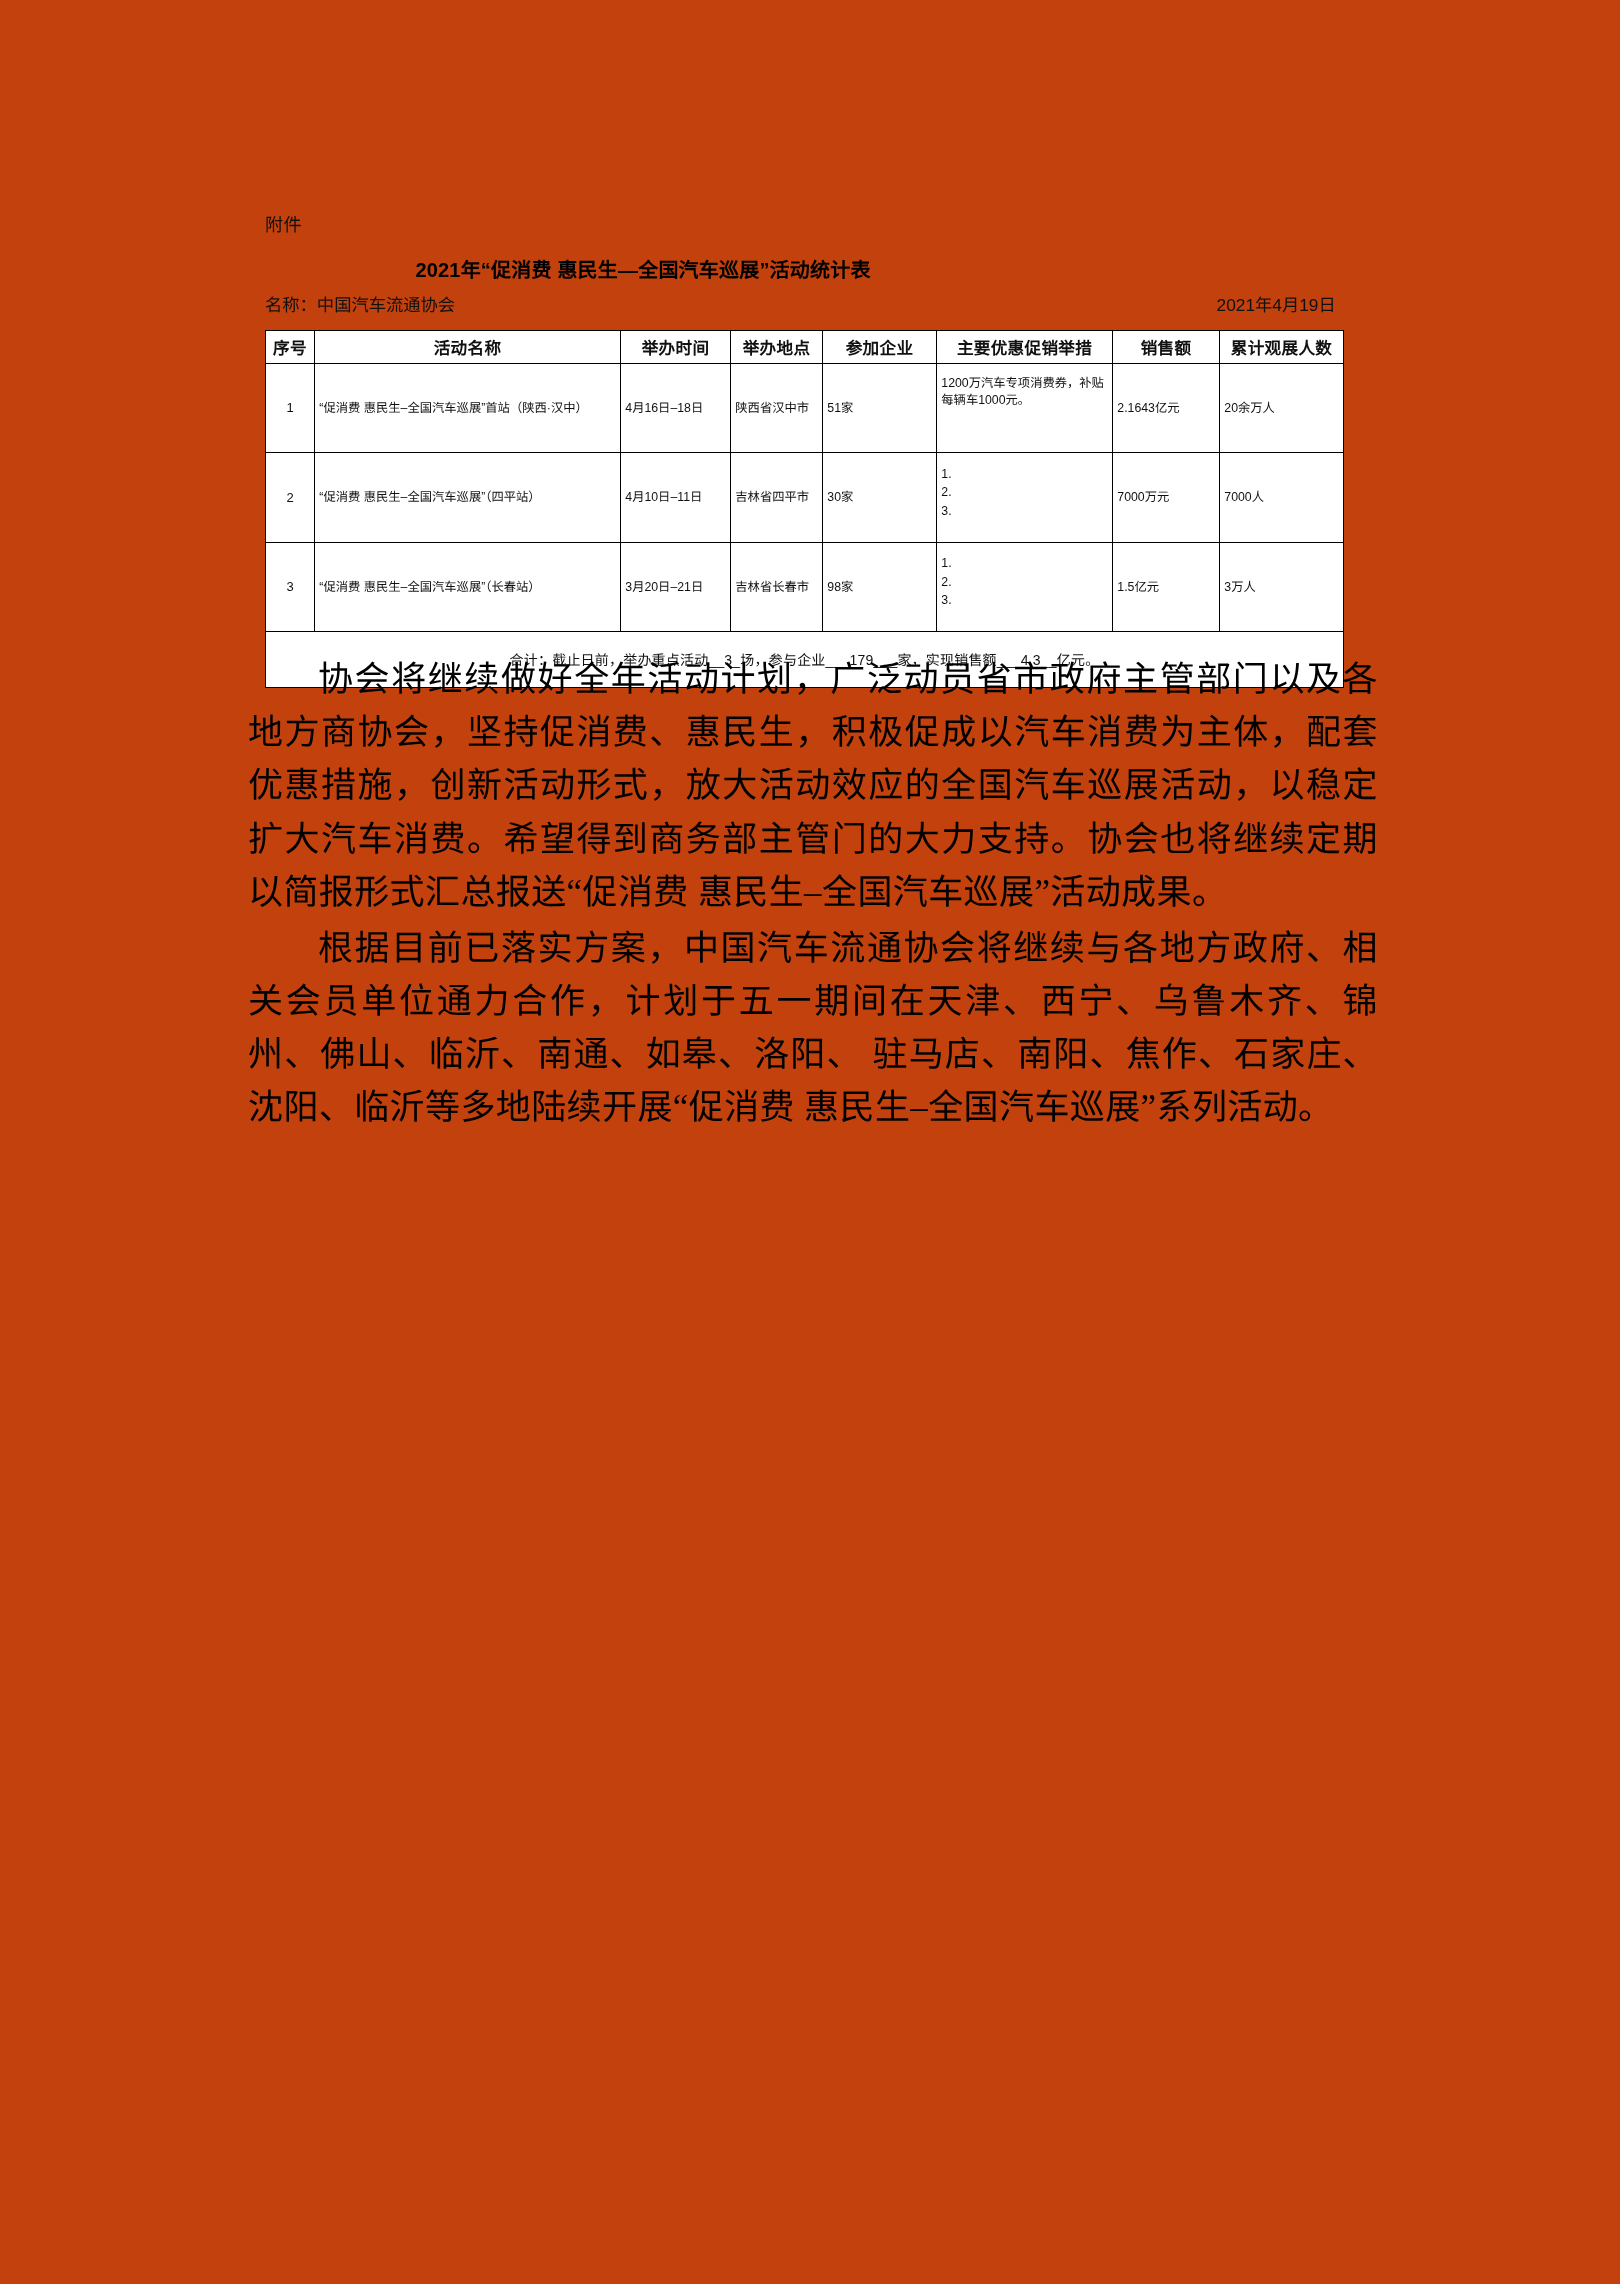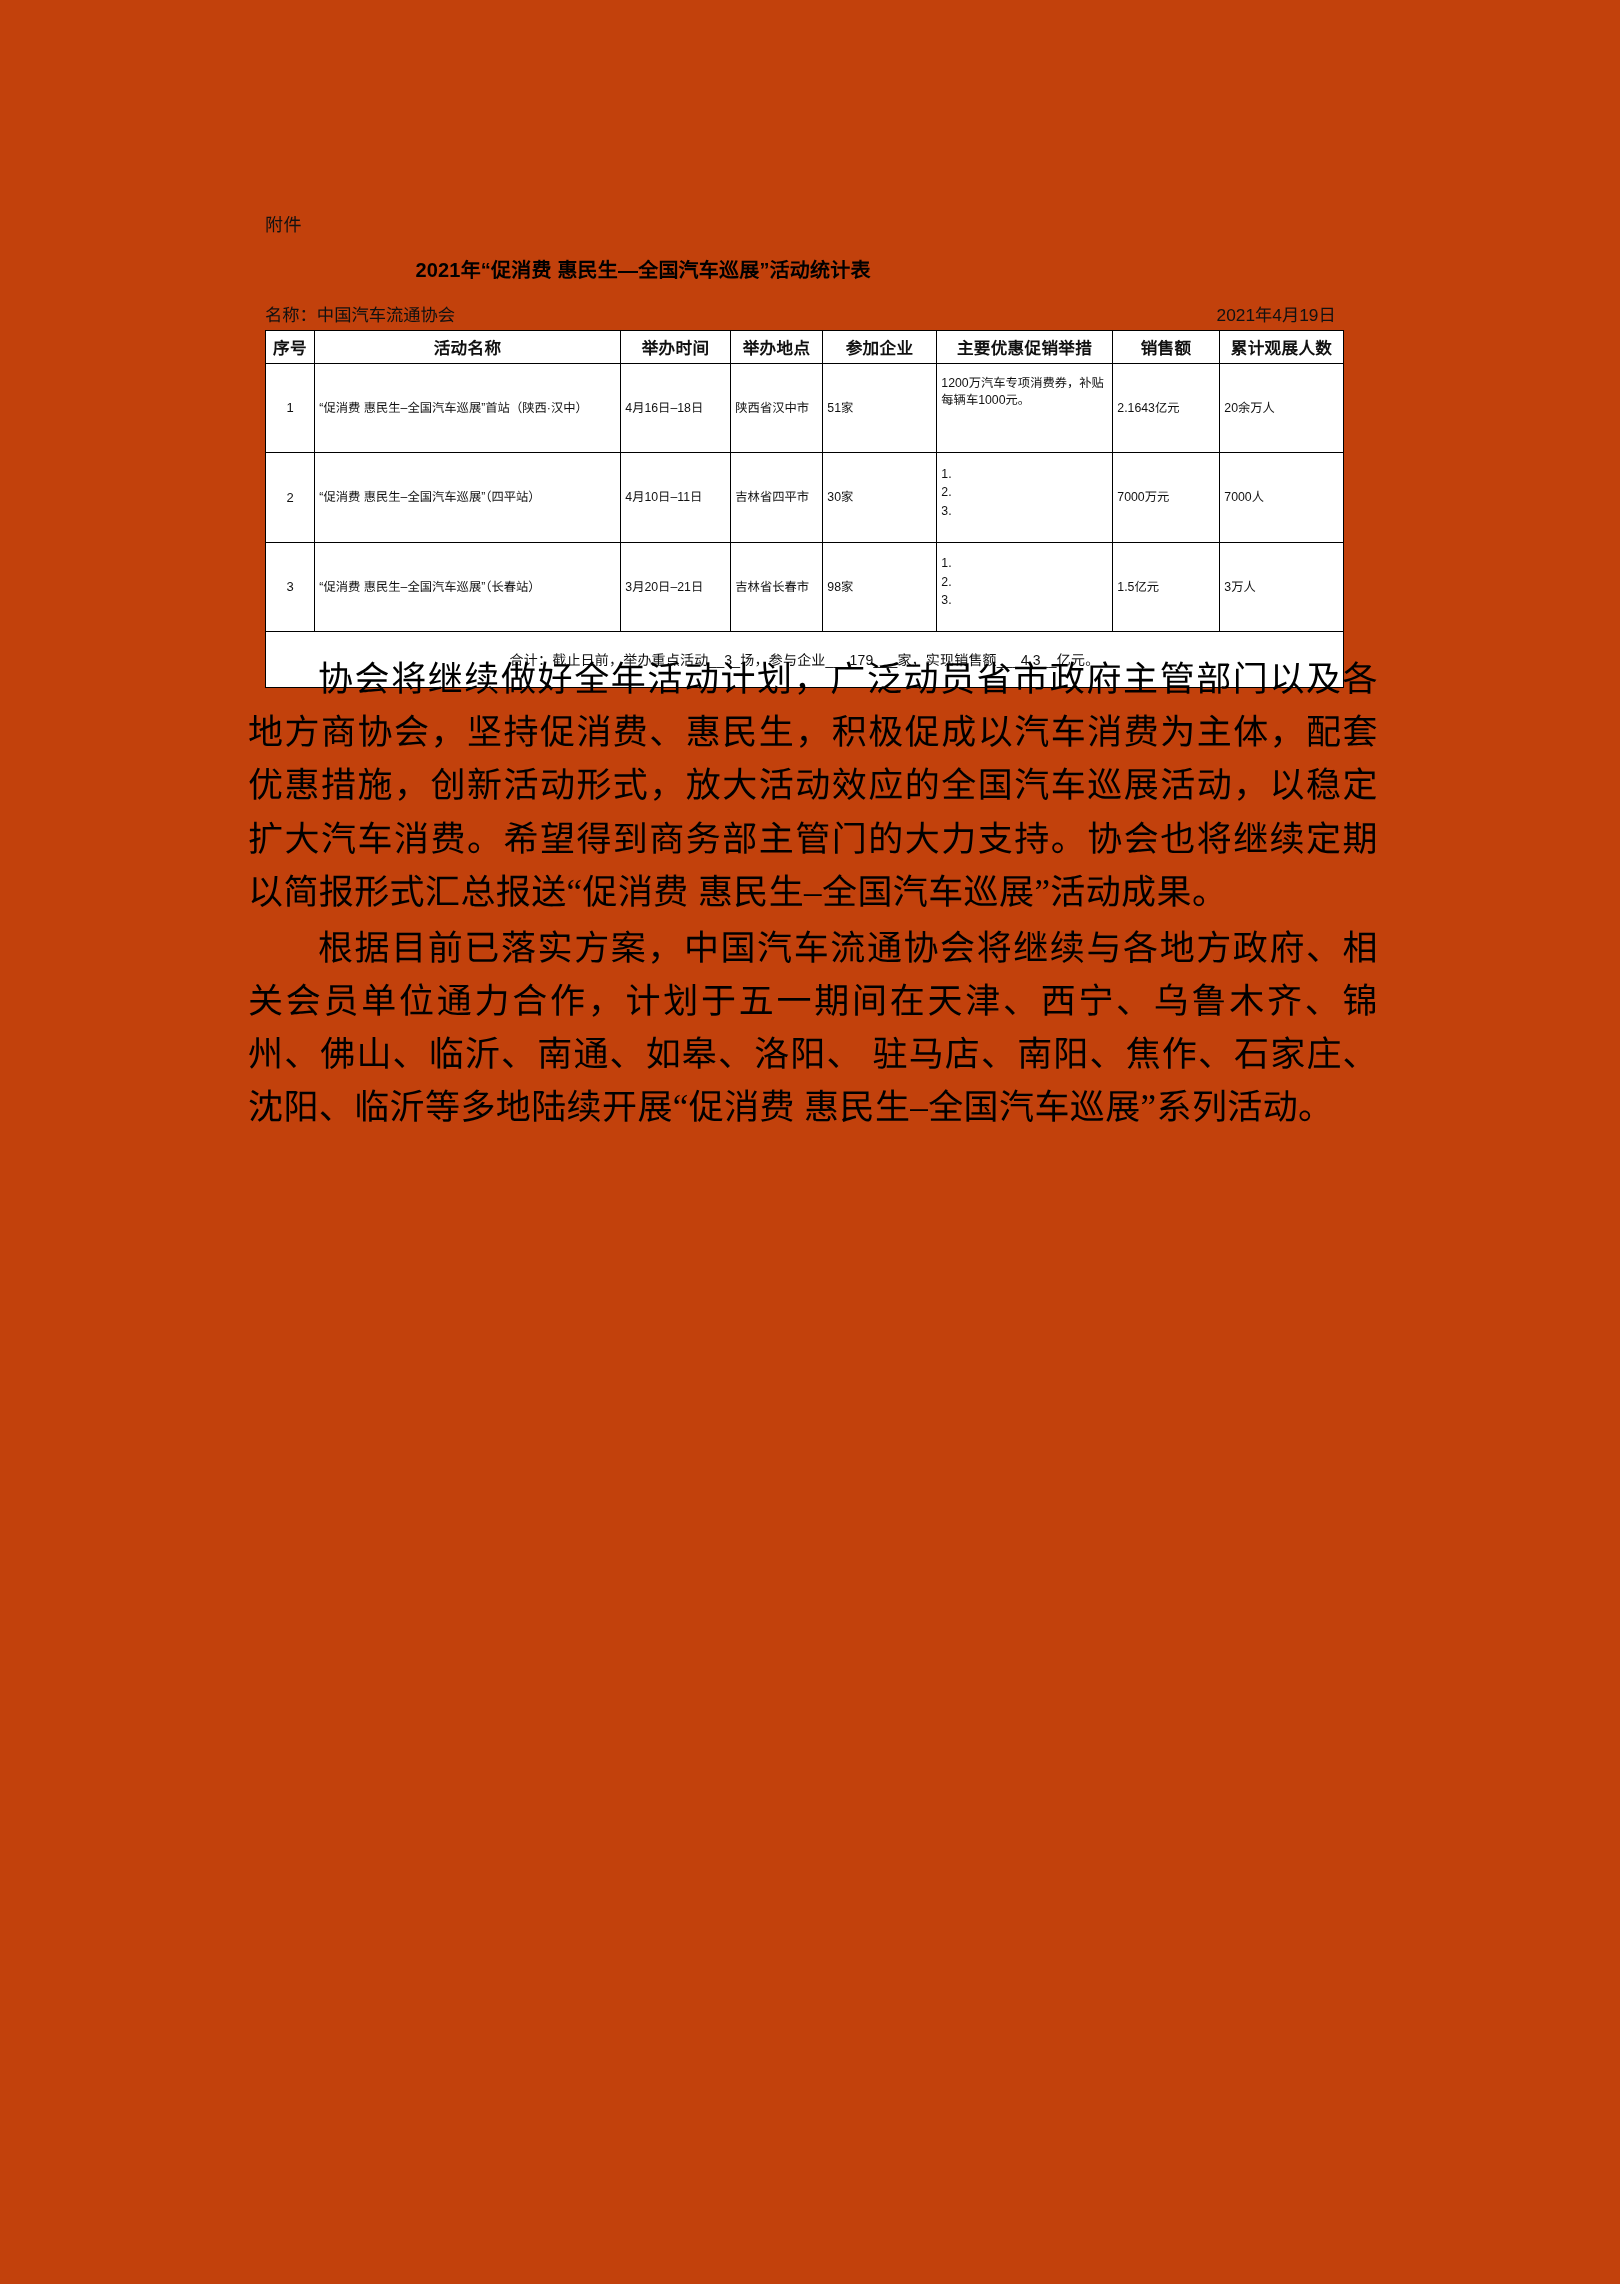--- a/index.html
+++ b/index.html
@@ -41,21 +41,21 @@
     font-size: 20px;
     font-weight: bold;
     letter-spacing: 0.2px;
     color: #000;
   }
 
   
   .meta-row {
     position: absolute;
     left: 265px;
-    top: 301px;
+    top: 291px;
     width: 1075px;
     height: 20px;
     text-align: right;
   }
   .meta-name {
     position: absolute;
     left: 0;
     top: 0;
     font-size: 17.3px;
     white-space: nowrap;

